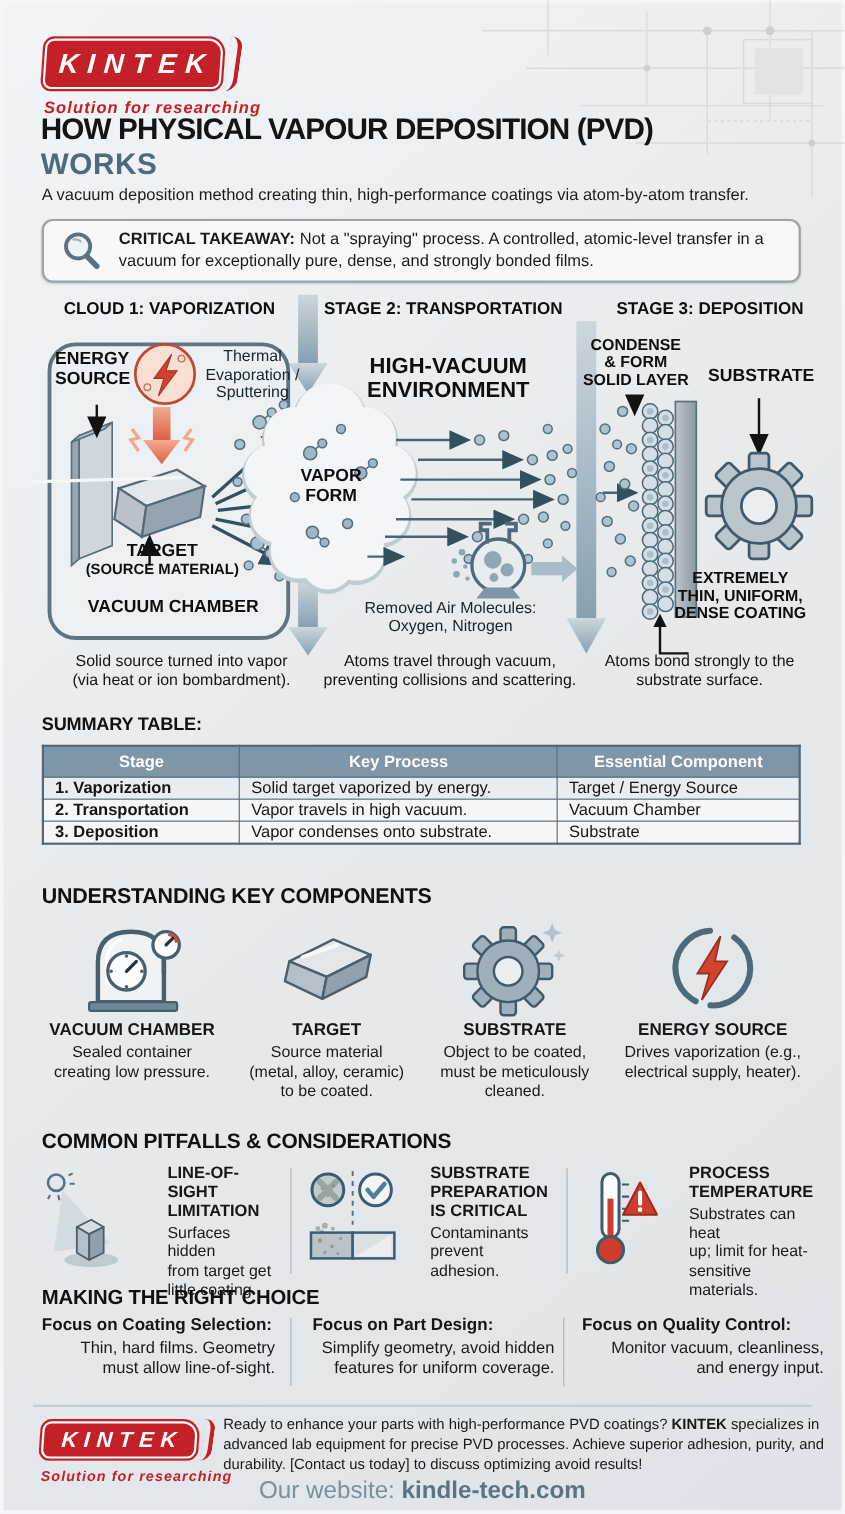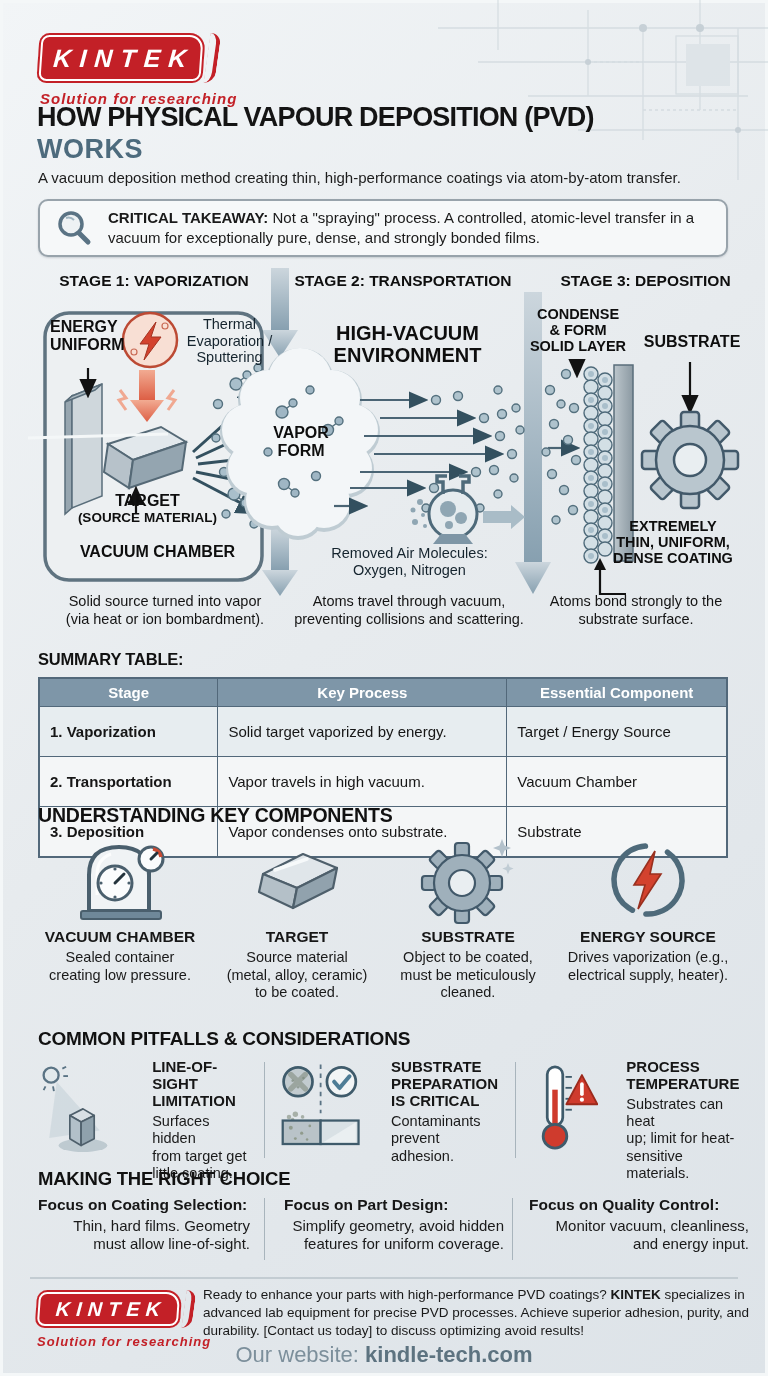--- a/index.html
+++ b/index.html
@@ -24,21 +24,21 @@
   
   .takeaway{background:#f6f8f9;border:2px solid #98a3ab;border-radius:10px;box-shadow:0 1px 2px rgba(90,105,115,.25);}
   .takeaway-text{font-size:15px;line-height:1.32;color:#1a1a1a;}
   .takeaway-text b{font-weight:bold;}
   
   .dlab{font-weight:bold;color:#0e0e0e;text-align:center;line-height:1.12;}
   .dlab-reg{font-weight:normal;color:#15242e;text-align:center;line-height:1.15;}
   .caption{font-size:14.5px;text-align:center;line-height:1.25;color:#141414;}
   
   table.summary{border-collapse:collapse;width:690px;background:#f4f6f7;}
-  table.summary th,table.summary td{border:1.5px solid #52687a;font-size:15px;padding:16px 10px;}
+  table.summary th,table.summary td{border:1.5px solid #52687a;font-size:15px;padding:1px 10px;}
   table.summary th{background:#7e96a8;color:#ffffff;font-weight:bold;text-align:center;padding:5px 10px;}
   table.summary{border:2px solid #52687a;}
   table.summary tr:nth-child(2) td{background:#e7edf0;}
   td.colstage{font-weight:bold;}
   
   .comp-item{width:180px;text-align:center;}
   .comp-icon{height:92px;display:flex;align-items:center;justify-content:center;}
   .comp-name{font-weight:bold;font-size:15.5px;margin-top:2px;}
   .comp-desc{font-size:14.5px;line-height:1.22;margin-top:3px;color:#1a1a1a;}
   
@@ -94,21 +94,21 @@
     <svg class="abs" style="left:14px;top:8px" width="40" height="40" viewBox="0 0 40 40">
       <circle cx="17" cy="15" r="11" fill="#eef2f4" stroke="#5a7384" stroke-width="3.5"></circle>
       <path d="M12,9 a8,8 0 0 1 8,2" stroke="#9fb4c0" stroke-width="2" fill="none"></path>
       <line x1="25" y1="24" x2="34" y2="33" stroke="#5a7384" stroke-width="5" stroke-linecap="round"></line>
     </svg>
     <div class="takeaway-text abs" style="left:68px;top:7px;width:606px">
       <b>CRITICAL TAKEAWAY:</b><span> Not a "spraying" process. A controlled, atomic-level transfer in a vacuum for exceptionally pure, dense, and strongly bonded films.</span>
     </div>
   </div>
 
-  <div class="abs dlab" style="left:38px;top:272px;width:232px;font-size:15.5px">STAGE 1: VAPORIZATION</div>
+  <div class="abs dlab" style="left:38px;top:272px;width:232px;font-size:15.5px">CLOUD 1: VAPORIZATION</div>
   <div class="abs dlab" style="left:288px;top:272px;width:230px;font-size:15.5px">STAGE 2: TRANSPORTATION</div>
   <div class="abs dlab" style="left:548px;top:272px;width:195px;font-size:15.5px">STAGE 3: DEPOSITION</div>
 
   <svg class="abs" style="left:28px;top:262px" width="712" height="378" viewBox="0 0 712 378">
     <defs>
       <linearGradient id="gArrow" x1="0" y1="0" x2="0" y2="1">
         <stop offset="0" stop-color="#ccd6dd"></stop>
           <stop offset="1" stop-color="#87a0b0"></stop>
       </linearGradient>
       <linearGradient id="gRed" x1="0" y1="0" x2="0" y2="1">
@@ -367,21 +367,21 @@
         <rect x="-9" y="-48" width="18" height="18" rx="3" transform="rotate(225)"></rect>
         <rect x="-9" y="-48" width="18" height="18" rx="3" transform="rotate(270)"></rect>
         <rect x="-9" y="-48" width="18" height="18" rx="3" transform="rotate(315)"></rect>
         <circle r="34"></circle>
       </g>
       <circle r="16" fill="#e9eef1" stroke="#42596a" stroke-width="2.5"></circle>
     </g>
   </svg>
 
   <div class="abs dlab pre" style="left:50px;top:318px;width:84px;font-size:16px;text-align:left">ENERGY
-UNIFORM</div>
+SOURCE</div>
   <div class="abs dlab-reg pre" style="left:162px;top:316px;width:135px;font-size:14.5px">Thermal
 Evaporation /
 Sputtering</div>
   <div class="abs dlab pre" style="left:250px;top:424px;width:102px;font-size:16px">VAPOR
 FORM</div>
   <div class="abs" style="left:60px;top:492px;width:175px;text-align:center">
     <div class="dlab" style="font-size:16px">TARGET</div>
     <div class="dlab" style="font-size:13.5px">(SOURCE MATERIAL)</div>
   </div>
   <div class="abs dlab" style="left:60px;top:543px;width:195px;font-size:16px">VACUUM CHAMBER</div>

